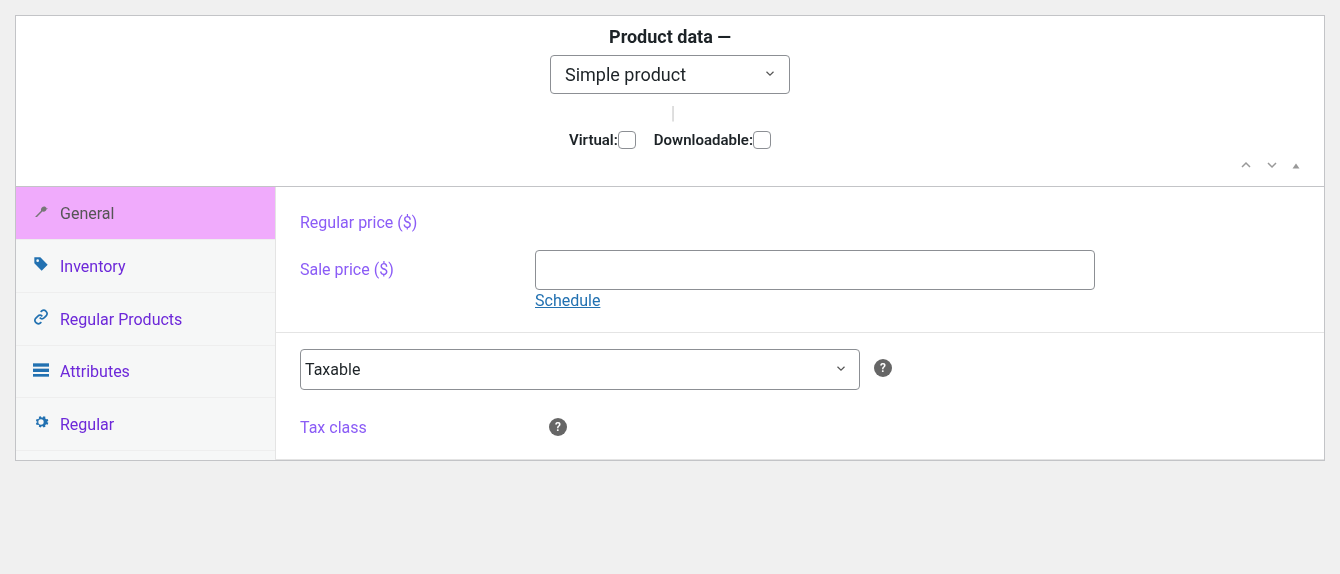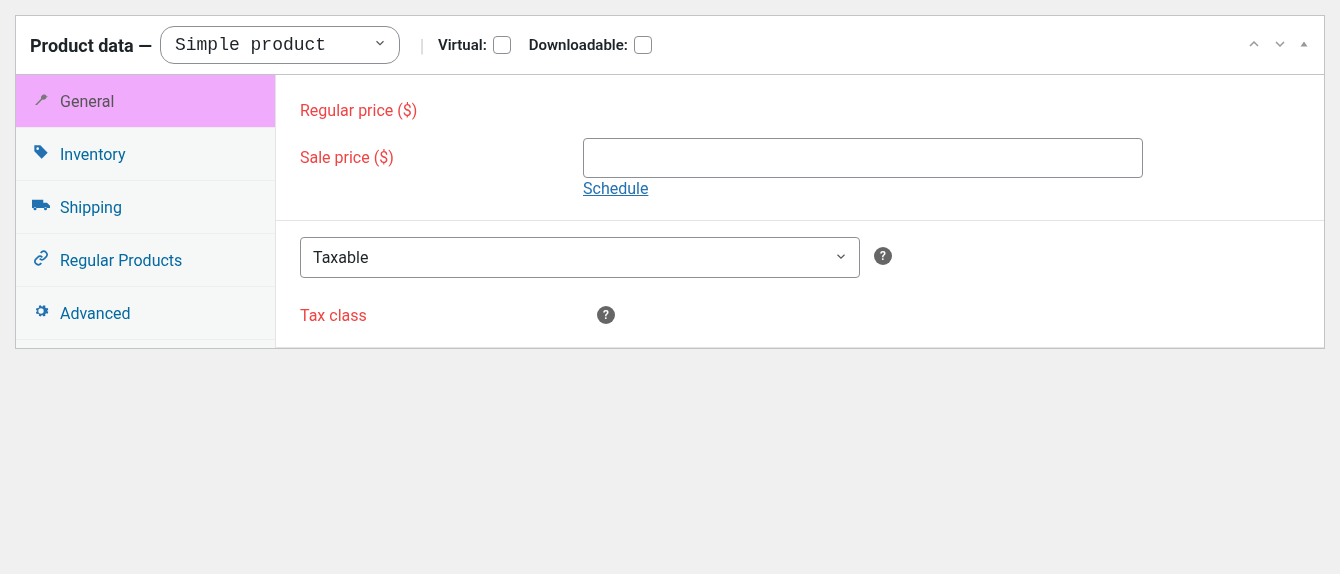--- a/index.html
+++ b/index.html
@@ -14,39 +14,39 @@
       font-size: 14px;
       color: #1d2327;
     }
     .panel {
       background: #fff;
       border: 1px solid #c3c4c7;
     }
     .panel-header {
       display: flex;
       align-items: center;
-      padding: 10px 14px;
+      padding: 10px 22px;
       border-bottom: 1px solid #c3c4c7;
       gap: 8px;
+      flex-direction: column;
     }
     .panel-title {
       font-weight: 700;
       font-size: 18px;
     }
     .product-type-select {
       position: relative;
       display: flex;
       align-items: center;
       border: 1px solid #8c8f94;
-      border-radius: 14px;
+      border-radius: 4px;
       background: #fff;
       padding: 8px 38px 8px 14px;
       cursor: pointer;
       min-width: 240px;
-      font-family: Liberation Mono, monospace;
     }
     .product-type-select .value {
       font-size: 18px;
       color: #1d2327;
     }
     .product-type-select .chevron {
       position: absolute;
       right: 12px;
       top: 50%;
       transform: translateY(-50%);
@@ -61,21 +61,20 @@
       display: flex;
       align-items: center;
       gap: 18px;
       font-size: 15px;
       font-weight: 600;
       color: #1d2327;
     }
     .toggle-item {
       display: flex;
       align-items: center;
-      gap: 6px;
     }
     .checkbox {
       width: 18px;
       height: 18px;
       border: 1.5px solid #8c8f94;
       border-radius: 4px;
       background: #fff;
       cursor: pointer;
       flex-shrink: 0;
     }
@@ -99,21 +98,21 @@
       width: 260px;
       background: #f6f7f7;
       border-right: 1px solid #e4e4e4;
     }
     .tab {
       display: flex;
       align-items: center;
       gap: 10px;
       padding: 16px 16px;
       border-bottom: 1px solid #eee;
-      color: #0369a1;
+      color: #6d28d9;
       cursor: pointer;
       font-size: 16px;
     }
     .tab.active {
       background: #f0abfc;
       color: #555;
     }
     .tab .icon {
       width: 18px;
       text-align: center;
@@ -129,26 +128,25 @@
       padding: 16px 24px 22px 24px;
       border-bottom: 1px solid #e4e4e4;
     }
     .form-row {
       display: flex;
       align-items: flex-start;
       margin-bottom: 18px;
     }
     .form-row:last-child {
       margin-bottom: 0;
-      gap: 48px;
     }
     .form-row .label {
       width: 235px;
       padding-top: 10px;
-      color: #ef4444;
+      color: #8b5cf6;
       font-size: 16px;
     }
     .form-row .field {
       flex: 0 0 560px;
     }
     .text-input {
       width: 100%;
       border: 1px solid #8c8f94;
       border-radius: 4px;
       padding: 10px 12px;
@@ -165,21 +163,21 @@
       font-size: 16px;
     }
     .select-wrap {
       position: relative;
       width: 100%;
     }
     .select-box {
       width: 100%;
       border: 1px solid #8c8f94;
       border-radius: 4px;
-      padding: 10px 38px 10px 12px;
+      padding: 10px 38px 10px 4px;
       font-size: 16px;
       color: #1d2327;
       background: #fff;
       cursor: pointer;
     }
     .select-wrap .chevron {
       position: absolute;
       right: 12px;
       top: 50%;
       transform: translateY(-50%);
@@ -287,42 +285,44 @@
       <div class="tab">
         <span class="icon">
           <svg width="16" height="16" viewBox="0 0 24 24" fill="#2271b1">
               <path d="M2 2h9l11 11-9 9L2 11V2zm5 7a2 2 0 100-4 2 2 0 000 4z"></path>
             </svg>
         </span>
         <span>Inventory</span>
       </div>
       <div class="tab">
         <span class="icon">
-          <svg width="18" height="16" viewBox="0 0 24 18" fill="#2271b1">
-              <path d="M0 2h15v11H0zM15 6h5l4 4v3h-9zM4 16a2 2 0 100-4 2 2 0 000 4zm14 0a2 2 0 100-4 2 2 0 000 4z"></path>
-            </svg>
-        </span>
-        <span>Shipping</span>
-      </div>
-      <div class="tab">
-        <span class="icon">
           <svg width="16" height="16" viewBox="0 0 24 24" fill="none" stroke="#2271b1" stroke-width="2.5">
               <path d="M10 13a5 5 0 007 0l3-3a5 5 0 00-7-7l-1.5 1.5"></path>
               <path d="M14 11a5 5 0 00-7 0l-3 3a5 5 0 007 7l1.5-1.5"></path>
             </svg>
         </span>
         <span>Regular Products</span>
       </div>
       <div class="tab">
         <span class="icon">
+          <svg width="16" height="14" viewBox="0 0 24 20" fill="#2271b1">
+              <rect x="0" y="0" width="24" height="5"></rect>
+              <rect x="0" y="8" width="24" height="5"></rect>
+              <rect x="0" y="16" width="24" height="4"></rect>
+            </svg>
+        </span>
+        <span>Attributes</span>
+      </div>
+      <div class="tab">
+        <span class="icon">
           <svg width="16" height="16" viewBox="0 0 24 24" fill="#2271b1">
               <path d="M12 8a4 4 0 100 8 4 4 0 000-8zm9 4l2 1-1 3-2.3-.5a8 8 0 01-1.5 1.5l.5 2.3-3 1-1-2a8 8 0 01-2 0l-1 2-3-1 .5-2.3A8 8 0 017.7 16L5.4 16.5l-1-3 2-1a8 8 0 010-1l-2-1 1-3 2.3.5A8 8 0 019.2 6.5L8.7 4.2l3-1 1 2a8 8 0 012 0l1-2 3 1-.5 2.3a8 8 0 011.5 1.5l2.3-.5 1 3-2 1a8 8 0 010 1z"></path>
             </svg>
         </span>
-        <span>Advanced</span>
+        <span>Regular</span>
       </div>
     </div>
 
     <div class="content">
 
       <div class="section">
         <div class="form-row">
           <div class="label">Regular price ($)</div>
         </div>
         <div class="form-row">

